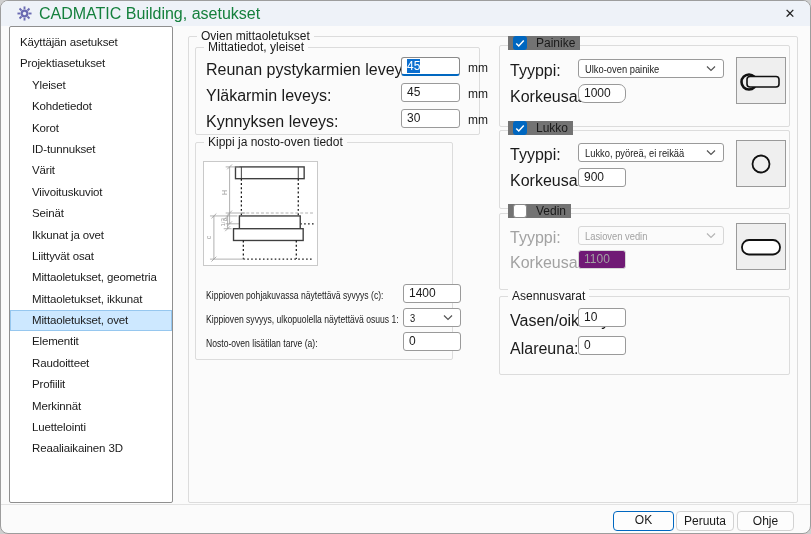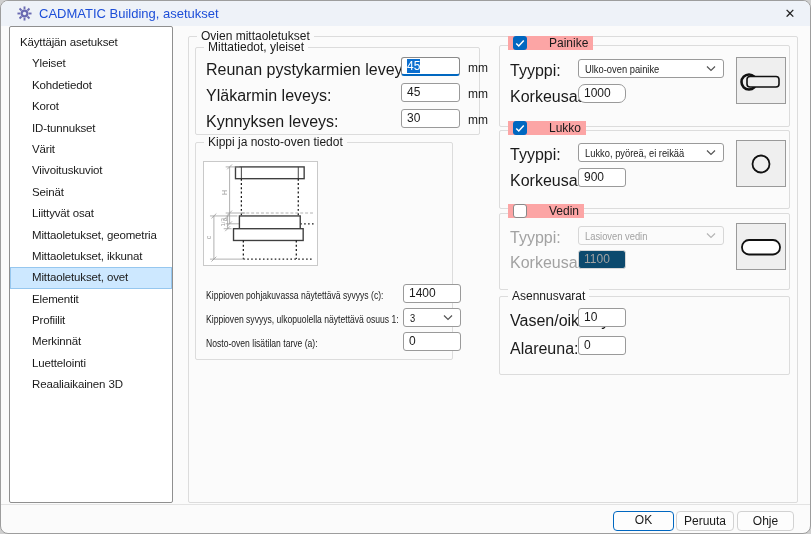--- a/index.html
+++ b/index.html
@@ -5,52 +5,52 @@
   * { margin:0; padding:0; box-sizing:border-box; }
   html,body { width:811px; height:534px; background:#cfcfcf; }
   body { font-family:"Liberation Sans", sans-serif; color:#1a1a1a; font-size:12px; }
 
   #dialog { position:absolute; left:0; top:0; width:811px; height:534px;
     background:#fbfbfb; border:1px solid #9d9d9d; border-radius:8px; overflow:hidden; }
 
   
   .titlebar { position:absolute; left:0; top:0; width:100%; height:25px; background:#eef2f8; }
   .title-icon { position:absolute; left:16px; top:5px; width:15px; height:15px; }
-  .title-text { position:absolute; left:38px; top:0; line-height:25px; font-size:13px; color:#1d4ed8; }
+  .title-text { position:absolute; left:38px; top:0; line-height:25px; font-size:16px; color:#15803d; }
   .close-btn { position:absolute; right:0; top:0; width:40px; height:25px; text-align:center;
     line-height:25px; font-size:13px; color:#222; cursor:pointer; }
 
   
   .listbox { position:absolute; left:8px; top:25px; width:164px; height:477px;
     background:#ffffff; border:1px solid #8f8f8f; border-radius:2px; padding-top:5px; overflow:hidden; }
   .sb-item { height:21.4px; line-height:21.4px; padding-left:10px; font-size:11.5px;
     letter-spacing:-0.15px; white-space:nowrap; cursor:default; }
   .sb-item.child { padding-left:22px; }
   .sb-item.selected { background:#cde8ff; box-shadow:inset 0 0 0 1px #96c7ef; }
 
   
   .group { position:absolute; border:1px solid #dcdcdc; border-radius:2px; }
   .group-label { position:absolute; top:-8px; left:8px; background:#fbfbfb; padding:0 4px;
     font-size:12px; white-space:nowrap; }
-  .check-head { position:absolute; top:-10px; left:8px; background:#fca5a5; padding:0 5px;
-    display:flex; align-items:center; gap:22px; }
+  .check-head { position:absolute; top:-10px; left:8px; background:#737373; padding:0 5px;
+    display:flex; align-items:center; gap:9px; }
   .cb { width:14px; height:14px; border-radius:3px; display:flex; align-items:center; justify-content:center; }
   .cb.checked { background:#0067c0; }
   .cb.unchecked { background:#fff; border:1px solid #898989; }
   .check-head .lbl { font-size:12px; }
 
   .flabel { position:absolute; white-space:nowrap; font-size:16px;text-align:right; }
   .klabel { position:absolute; white-space:nowrap; font-size:11px; transform:scaleX(0.78);
     transform-origin:0 50%; }
 
   .textbox { position:absolute; height:19px; background:#fff; border:1px solid #9a9a9a;
     border-radius:3px; font-size:12px; line-height:17px; padding:0 5px; white-space:nowrap; overflow:hidden; }
   .textbox.focused { border:1px solid #8a8a8a; border-bottom:2px solid #0067c0; }
   .textbox .sel { background:#0b6fd0; color:#fff; }
-  .textbox.disabled { background:#0c4a6e; border-color:#d7d7d7; color:#a2a2a2; }
+  .textbox.disabled { background:#701a75; border-color:#d7d7d7; color:#a2a2a2; }
 
   .combo { position:absolute; height:19px; background:#fff; border:1px solid #9a9a9a;
     border-radius:3px; display:flex; align-items:center; justify-content:space-between;
     padding:0 7px 0 6px; }
   .combo .ctext { font-size:11px; transform:scaleX(0.85); transform-origin:0 50%; white-space:nowrap; }
   .combo.disabled { background:#fbfbfb; border-color:#d7d7d7; }
   .combo.disabled .ctext { color:#a2a2a2; }
   .disabled-text { color:#a2a2a2 !important; }
 
   .unit { position:absolute; font-size:12px; }
@@ -88,32 +88,35 @@
         </g>
       </g>
       <circle cx="8" cy="8" r="1.8" fill="#eef2f8"></circle>
     </svg>
     <div class="title-text">CADMATIC Building, asetukset</div>
     <div class="close-btn">✕</div>
   </div>
 
   <div class="listbox">
     <div class="sb-item">Käyttäjän asetukset</div>
+    <div class="sb-item">Projektiasetukset</div>
     <div class="sb-item child">Yleiset</div>
     <div class="sb-item child">Kohdetiedot</div>
     <div class="sb-item child">Korot</div>
     <div class="sb-item child">ID-tunnukset</div>
     <div class="sb-item child">Värit</div>
     <div class="sb-item child">Viivoituskuviot</div>
     <div class="sb-item child">Seinät</div>
+    <div class="sb-item child">Ikkunat ja ovet</div>
     <div class="sb-item child">Liittyvät osat</div>
     <div class="sb-item child">Mittaoletukset, geometria</div>
     <div class="sb-item child">Mittaoletukset, ikkunat</div>
     <div class="sb-item child selected">Mittaoletukset, ovet</div>
     <div class="sb-item child">Elementit</div>
+    <div class="sb-item child">Raudoitteet</div>
     <div class="sb-item child">Profiilit</div>
     <div class="sb-item child">Merkinnät</div>
     <div class="sb-item child">Luettelointi</div>
     <div class="sb-item child">Reaaliaikainen 3D</div>
   </div>
 
   <div class="group" style="left:187px; top:35px; width:610px; height:467px;">
     <div class="group-label">Ovien mittaoletukset</div>
 
     <div class="group" style="left:6px; top:10px; width:285px; height:88px;">

